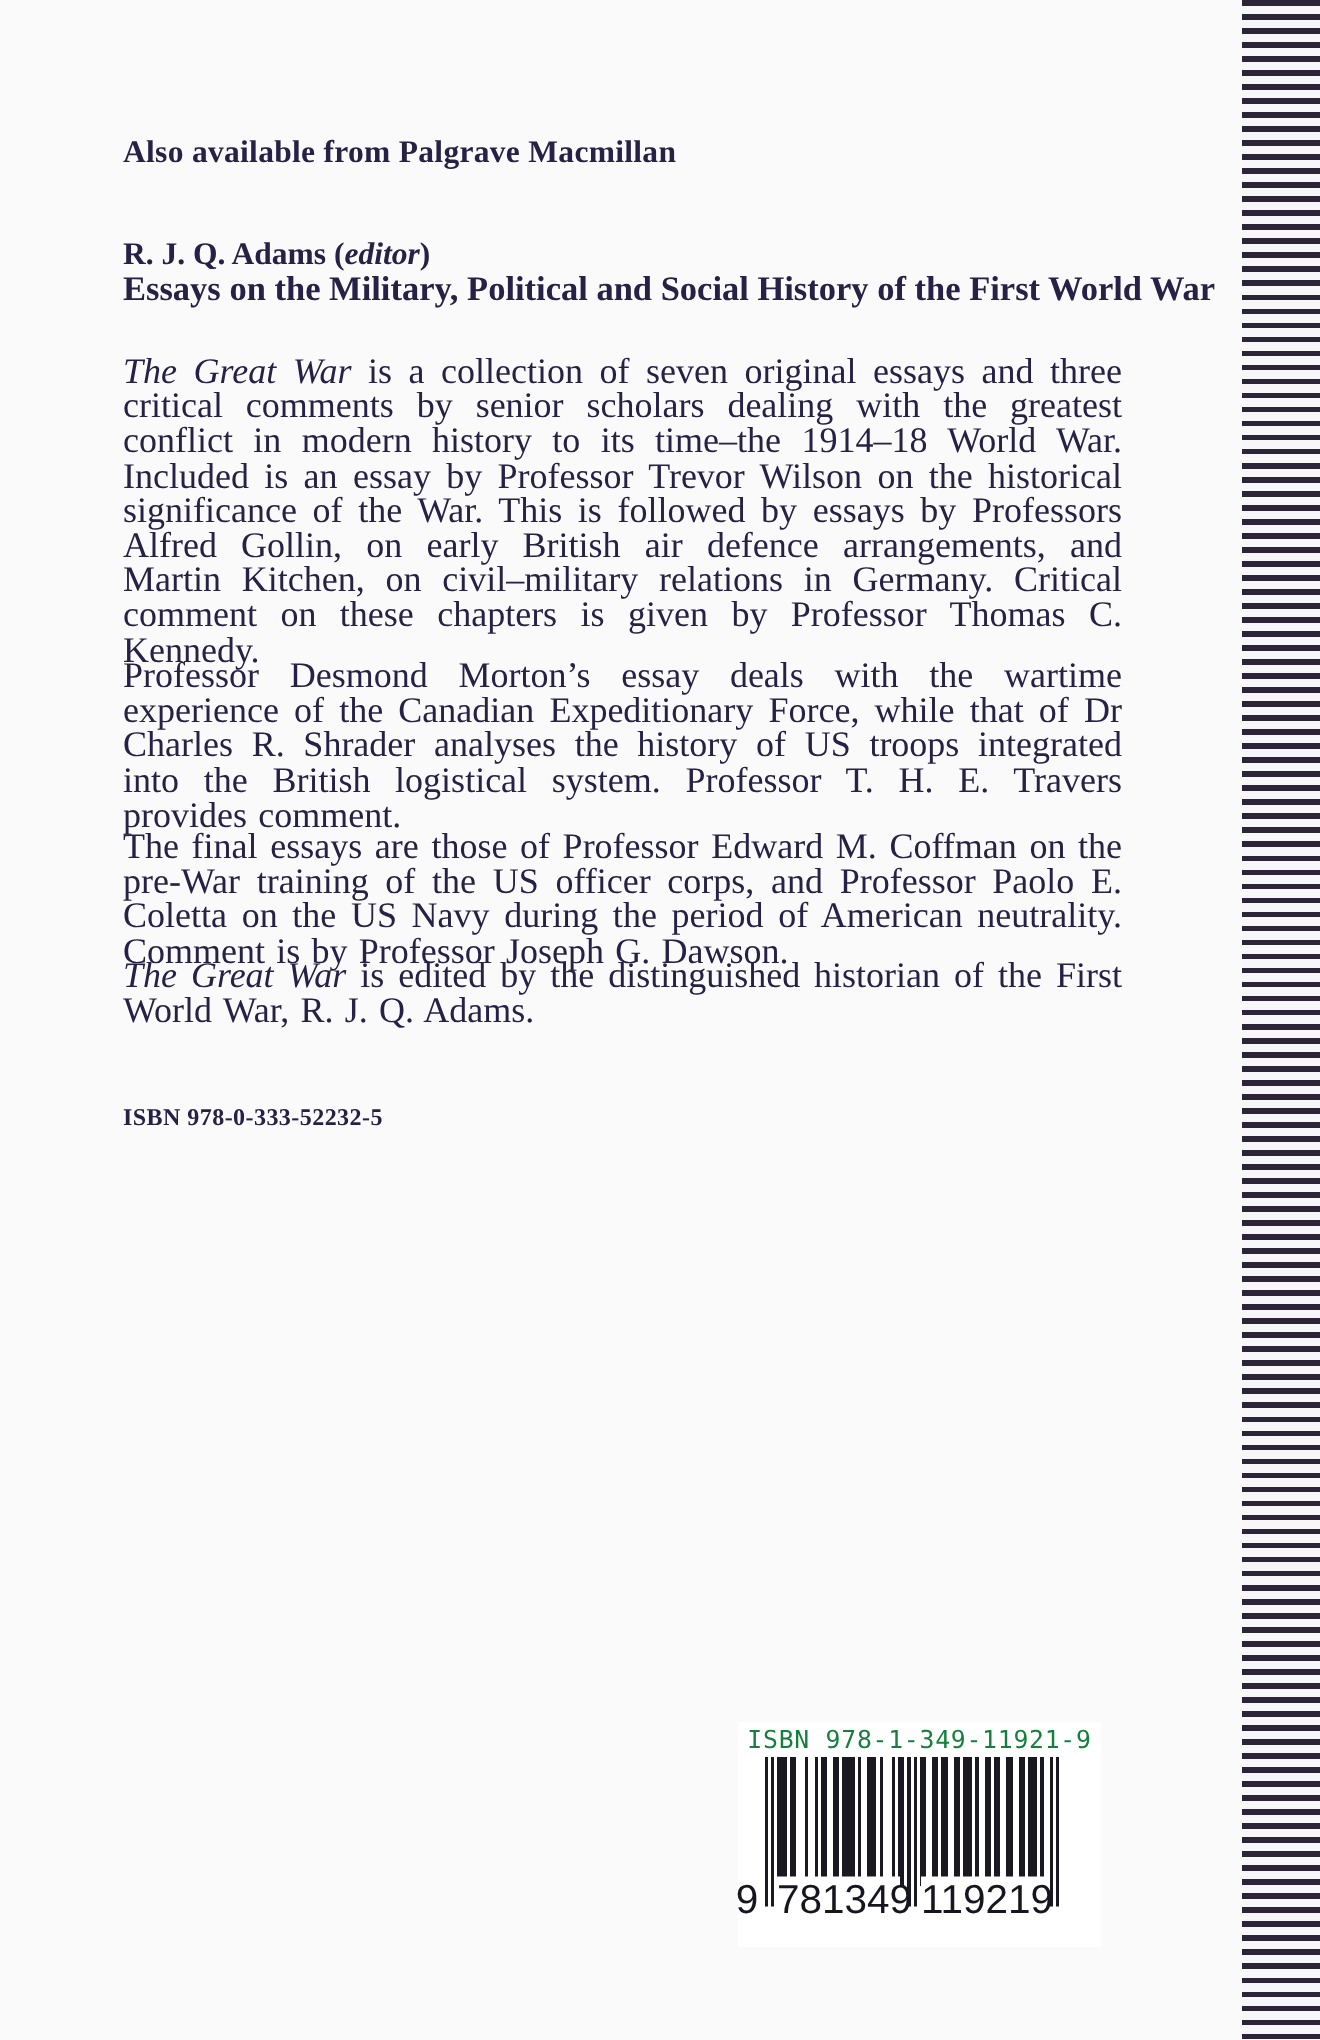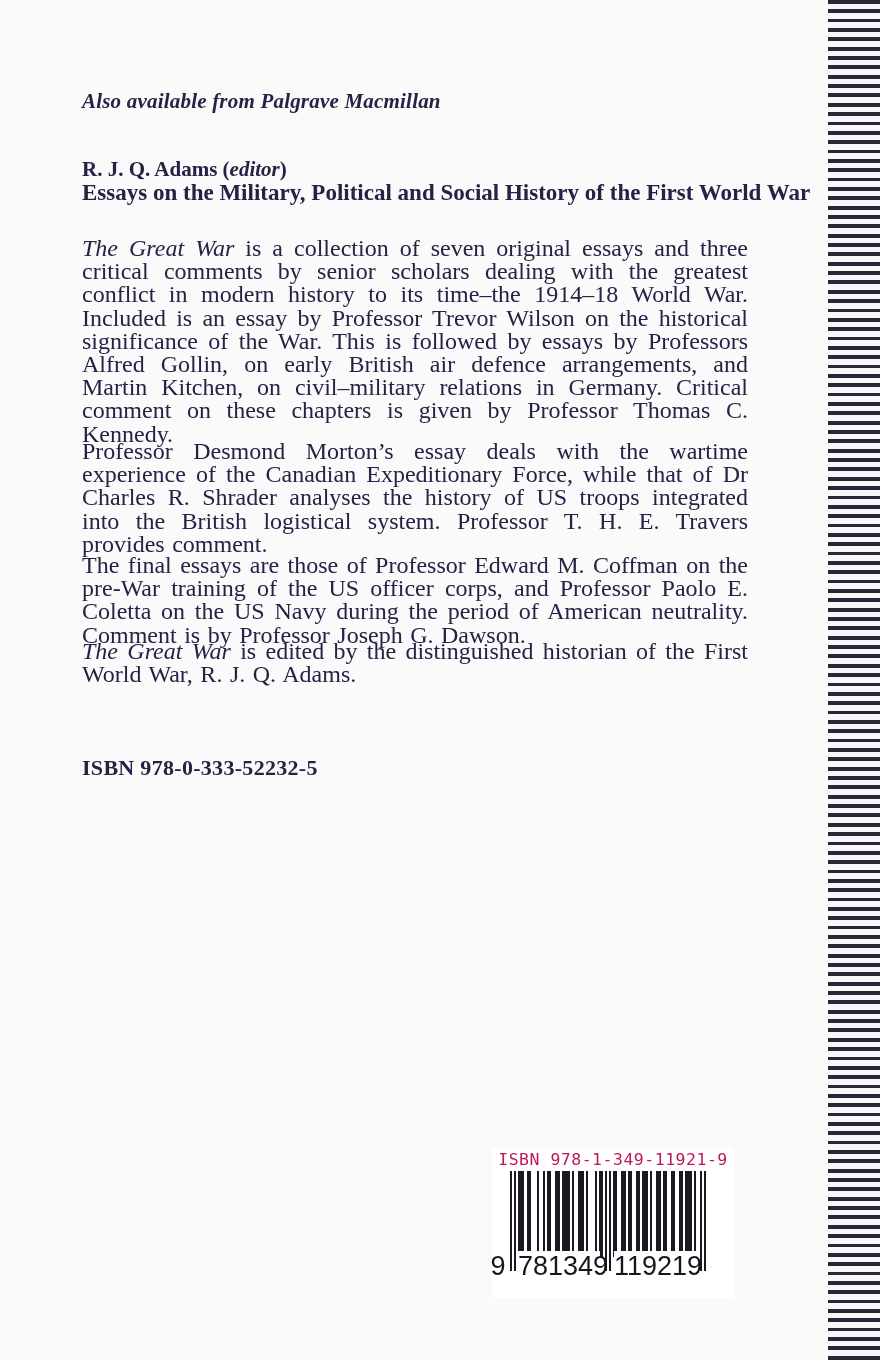--- a/index.html
+++ b/index.html
@@ -12,47 +12,47 @@
   
   .stripes{
     position:absolute;top:0;right:0;width:52px;height:1360px;
     background:repeating-linear-gradient(180deg,
       #2b2537 0px, #2b2537 3.8px,
       #f7f6f8 3.8px, #f7f6f8 9.35px);
   }
   .abs{position:absolute;}
   .col{left:82px;width:666px;}
   .also{
-    top:89px;font-size:21px;font-weight:bold;font-style:italic;
+    top:89px;font-size:21px;font-weight:bold;
     letter-spacing:.2px;
   }
   .title-block{
     top:157px;font-size:21px;line-height:24px;font-weight:bold;
     white-space:nowrap;
   }
   .title-block .sub{font-size:23px;text-align:center;}
   .para{
     font-size:24px;line-height:23.2px;text-align:justify;
     word-spacing:1.5px;
   }
   .para i, .title-block i{margin-top:20px;}
   .p1{top:237px;}
   .p2{top:440px;}
   .p3{top:554px;}
   .p4{top:640px;}
-  .imprint{top:733px;font-size:22px;line-height:25px;margin-top:22px;}
+  .imprint{top:733px;font-size:16px;line-height:25px;}
   .imprint .isbn-line{font-weight:bold;letter-spacing:.3px;}
   
   .barcode{
     top:1148px;left:492px;width:242px;height:150px;background:#ffffff;
   }
   .bc-top{
     position:absolute;top:2px;left:0;width:242px;text-align:center;
     font-family:"DejaVu Sans Mono", monospace;
-    font-size:16.5px;letter-spacing:.5px;color:#be185d;white-space:nowrap;
+    font-size:16.5px;letter-spacing:.5px;color:#15803d;white-space:nowrap;
   }
   .bc-bars{position:absolute;top:23px;left:18px;}
   .bc-digit{
     position:absolute;top:103px;height:31px;
     font-family:"Liberation Sans", sans-serif;
     font-size:27px;color:#18151f;background:#ffffff;
     text-align:center;white-space:nowrap;
   }
   .bc-lead{left:-4px;width:20px;background:transparent;}
   .bc-left{left:26px;width:82px;}

